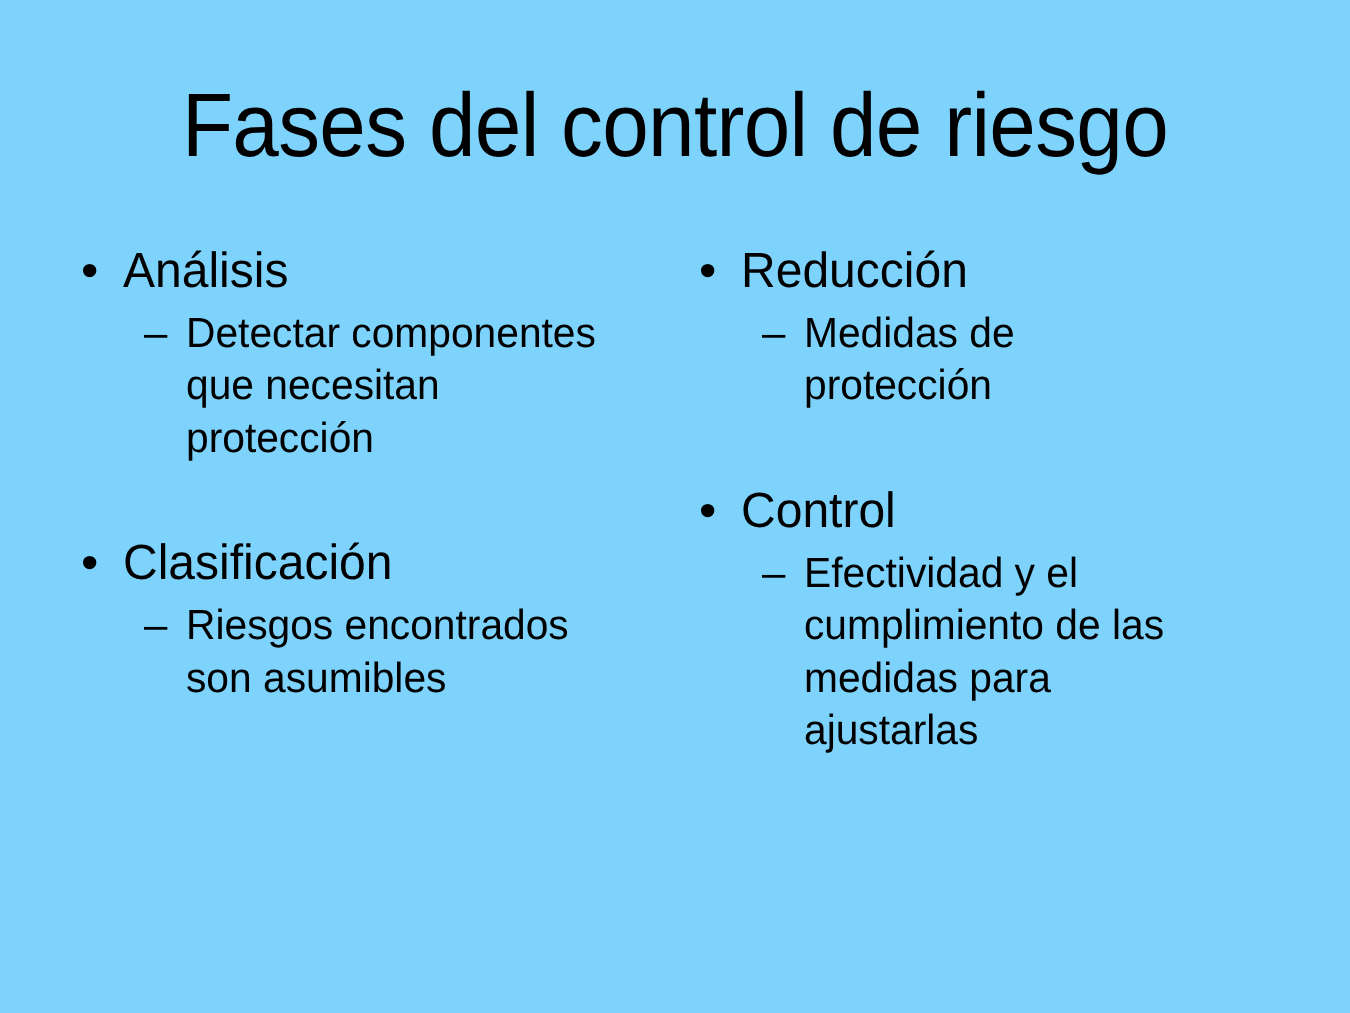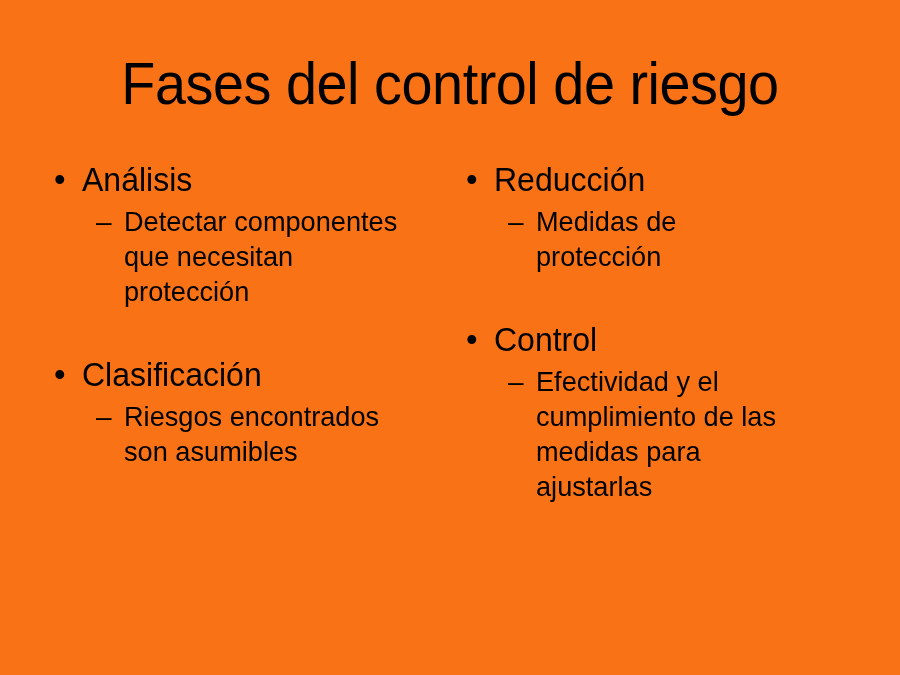--- a/index.html
+++ b/index.html
@@ -12,21 +12,21 @@
     background: #ffffff;
     font-family: "Liberation Sans", sans-serif;
     color: #000000;
     overflow: hidden;
   }
 
   .slide {
     position: relative;
     width: 900px;
     height: 675px;
-    background: #f97316;
+    background: #7dd3fc;
   }
 
   
   .slide-title {
     position: absolute;
     left: 0;
     top: 52px;
     width: 900px;
     text-align: center;
     font-size: 60px;

